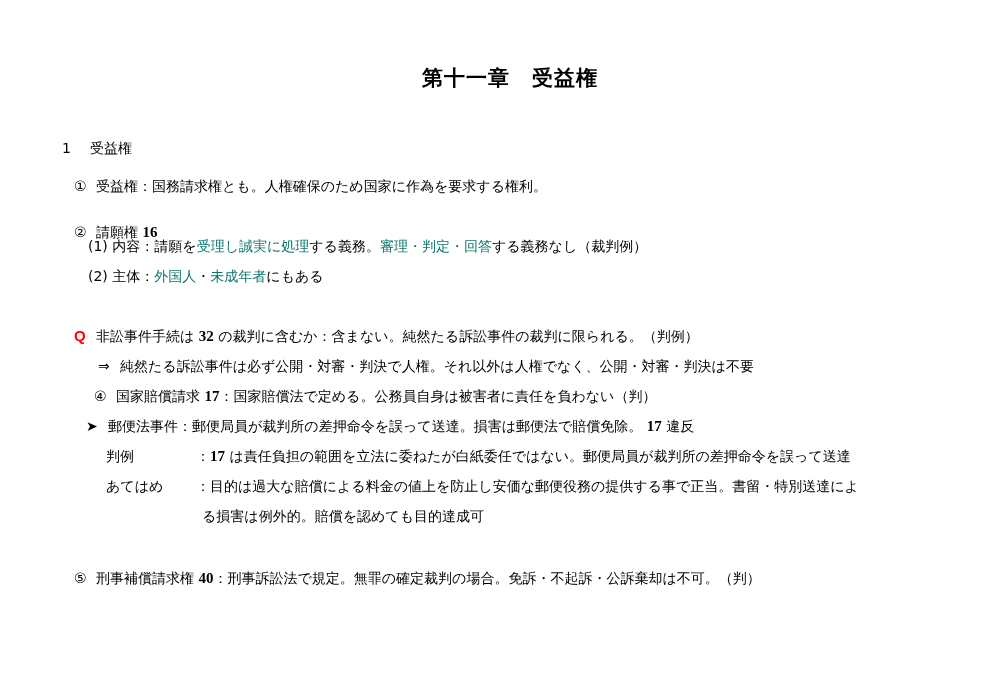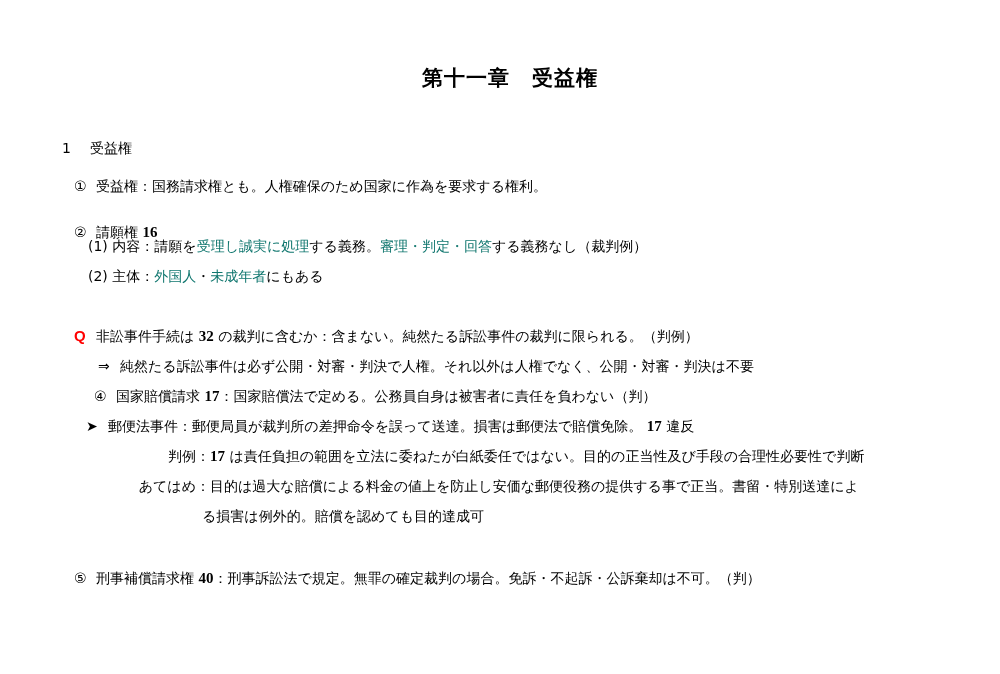--- a/index.html
+++ b/index.html
@@ -14,21 +14,21 @@
       font-size: 21px; font-weight: bold; letter-spacing: 1px; margin-left: 10px;
     }
     .title .gap { display: inline-block; width: 22px; }
     .line {
       position: absolute; font-size: 14px; white-space: nowrap; line-height: 20px;
     }
     .num { font-family: "Liberation Serif", serif; font-weight: bold; font-size: 15px; }
     .red { color: #0f766e; }
     .q { color: #ff0000; font-weight: bold; font-family: "Liberation Sans", sans-serif; font-size: 15px; display:inline-block; width: 22px; }
     .mark { display: inline-block; width: 22px; }
-    .label { display: inline-block; width: 90px; text-align: right; }
+    .label { display: inline-block; width: 90px; }
   </style>
 </head>
 <body>
 
 <div class="page">
 
   <div class="title">
     <span>第十一章</span><span class="gap"></span><span>受益権</span>
   </div>
 
@@ -72,21 +72,21 @@
   </div>
 
   <div class="line" style="left:86px; top:416px;">
     <span class="mark">➤</span><span>郵便法事件：郵便局員が裁判所の差押命令を誤って送達。損害は郵便法で賠償免除。</span>
     <span class="num">17</span>
     <span>違反</span>
   </div>
 
   <div class="line" style="left:106px; top:446px;">
     <span class="label">判例</span><span>：</span><span class="num">17</span>
-    <span>は責任負担の範囲を立法に委ねたが白紙委任ではない。目的の正当性及び手段の合理性必要性で判断</span>
+    <span>は責任負担の範囲を立法に委ねたが白紙委任ではない。郵便局員が裁判所の差押命令を誤って送達</span>
   </div>
 
   <div class="line" style="left:202px; top:506px;">
     <span>る損害は例外的。賠償を認めても目的達成可</span>
   </div>
 
   <div class="line" style="left:106px; top:476px;">
     <span class="label">あてはめ</span><span>：</span><span>目的は過大な賠償による料金の値上を防止し安価な郵便役務の提供する事で正当。書留・特別送達によ</span>
   </div>
 

